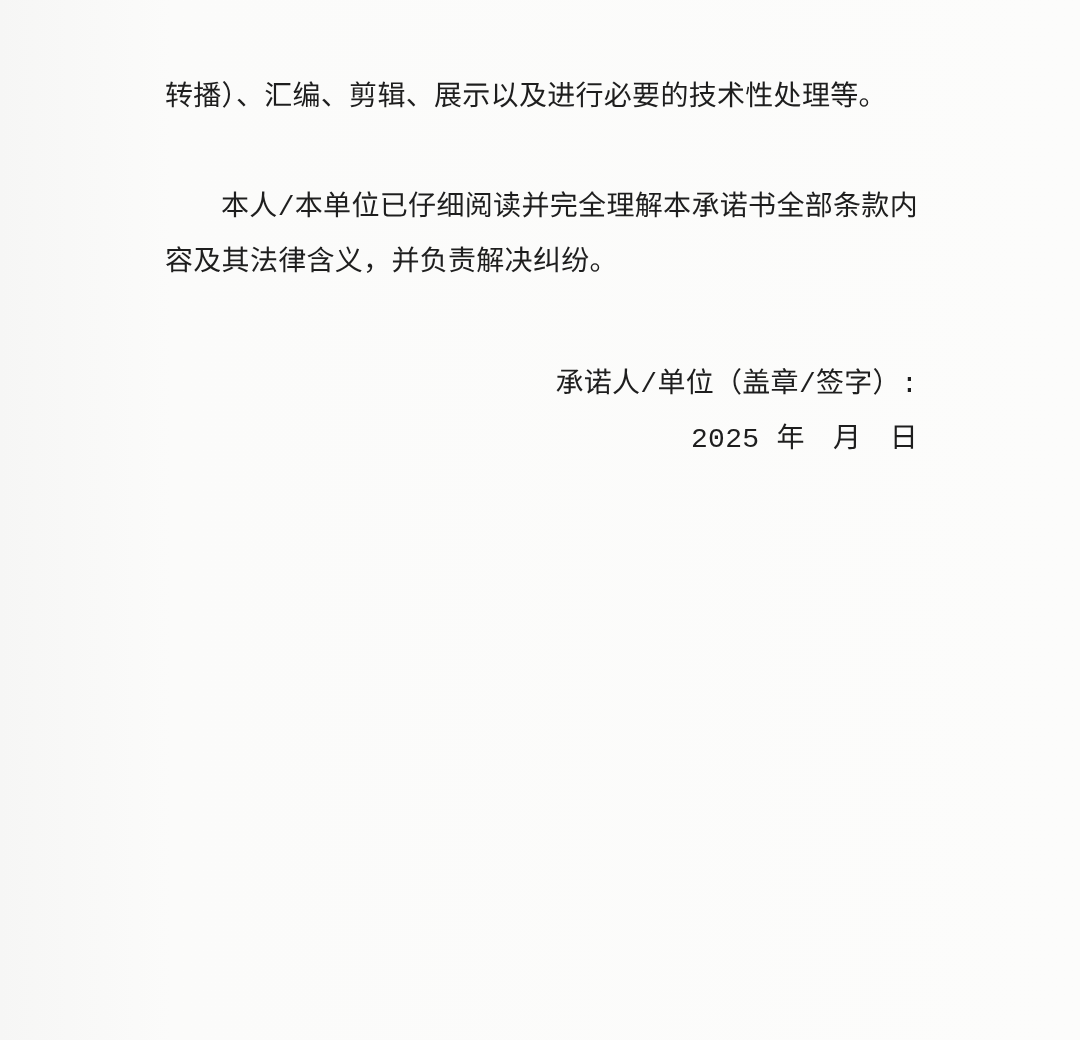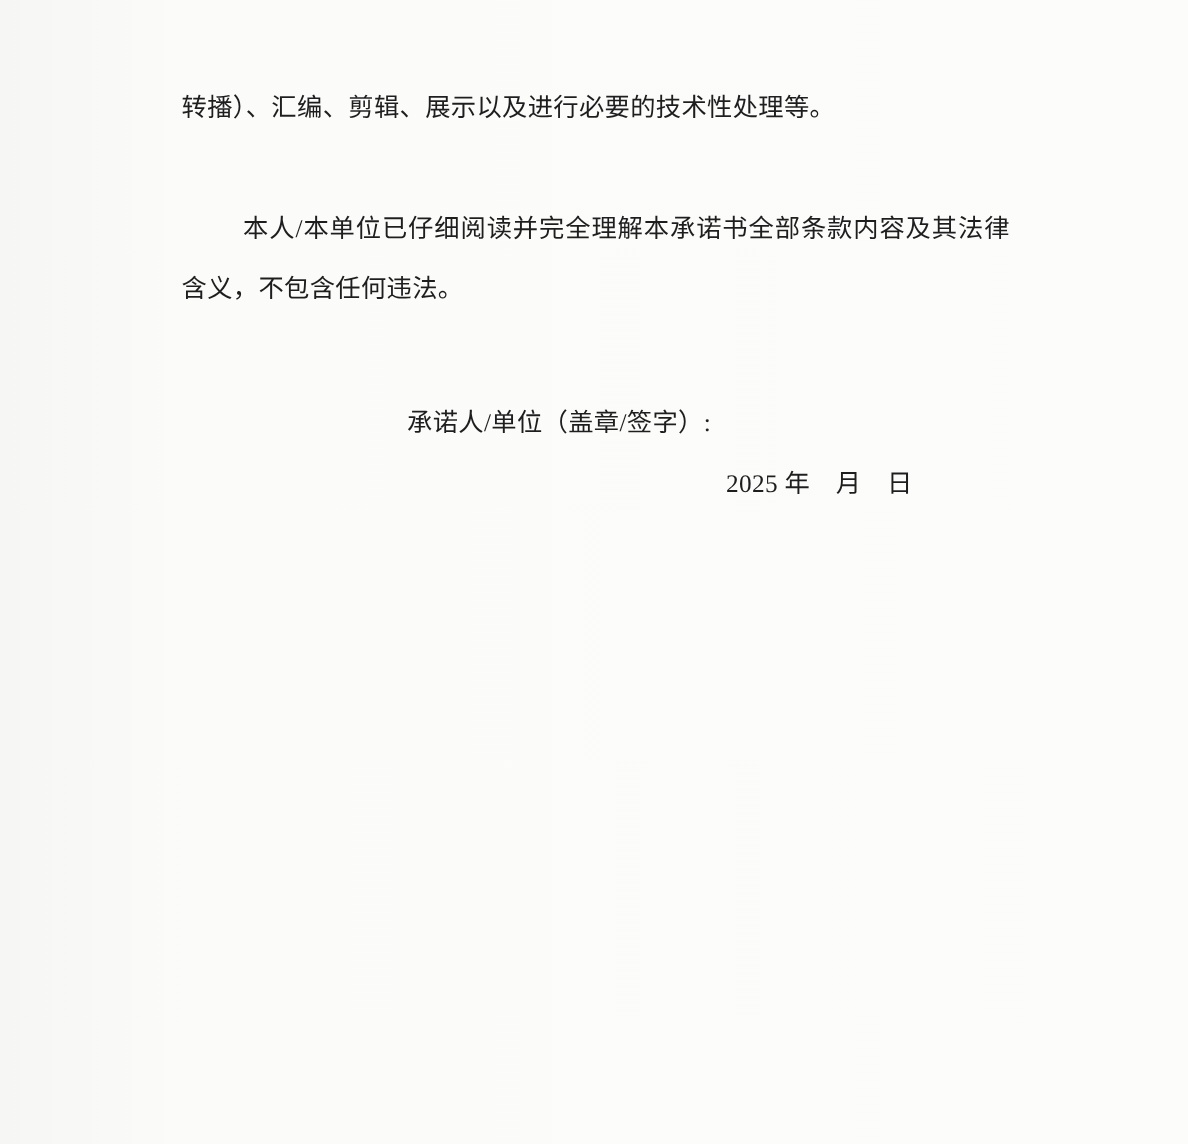--- a/index.html
+++ b/index.html
@@ -17,64 +17,65 @@
     position: relative;
     width: 1080px;
     height: 1040px;
     
     background: linear-gradient(90deg, #f6f6f5 0px, #fbfbfa 170px, #fcfcfb 100%);
     color: #1e1e1e;
   }
   .content {
     box-sizing: border-box;
     padding: 70px 162px 0 165px;
-    font-size: 23px;
+    font-size: 28px;
     line-height: 55px;
     letter-spacing: 0.3px;
+    font-family: Liberation Mono, monospace;
   }
   p.doc-para {
     margin: 0;
     text-align: justify;
     text-justify: inter-character;
   }
   p.doc-para.indent {
     text-indent: 56px;
   }
   .blank-line {
     height: 55px;
   }
   .signature-block {
     margin-top: 67px;
   }
   .signature-line {
     margin: 0;
     padding-left: 205px;
-    text-align: left;
+    text-align: right;
     white-space: pre;
   }
   .date-line {
     margin: 0;
     padding-left: 495px;
-    text-align: left;
+    text-align: right;
     white-space: pre;
   }
 </style>
 </head>
 <body>
 
 <div class="page">
   <div class="content">
 
     <p class="doc-para">转播）、汇编、剪辑、展示以及进行必要的技术性处理等。</p>
 
 
 
     <div class="blank-line"></div>
 
-    <p class="doc-para indent">本人/本单位已仔细阅读并完全理解本承诺书全部条款内容及其法律含义，不包含任何违法。</p>
+    <p class="doc-para indent">本人/本单位已仔细阅读并完全理解本承诺书全部条款内容及其法律含义，并负责解决纠纷。</p>
 
     <div class="signature-block">
       <p class="signature-line">承诺人/单位（盖章/签字）:</p>
       <p class="date-line">2025 年　月　日</p>
     </div>
 
   </div>
 </div>
 
 </body></html>

